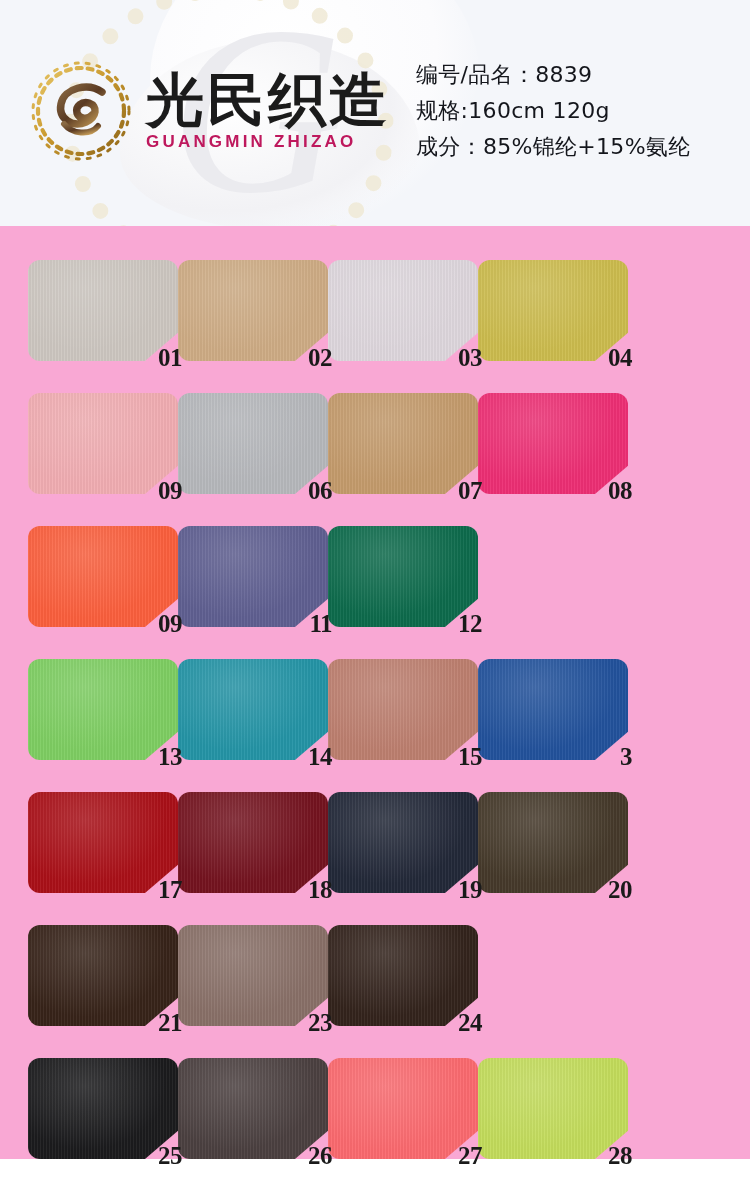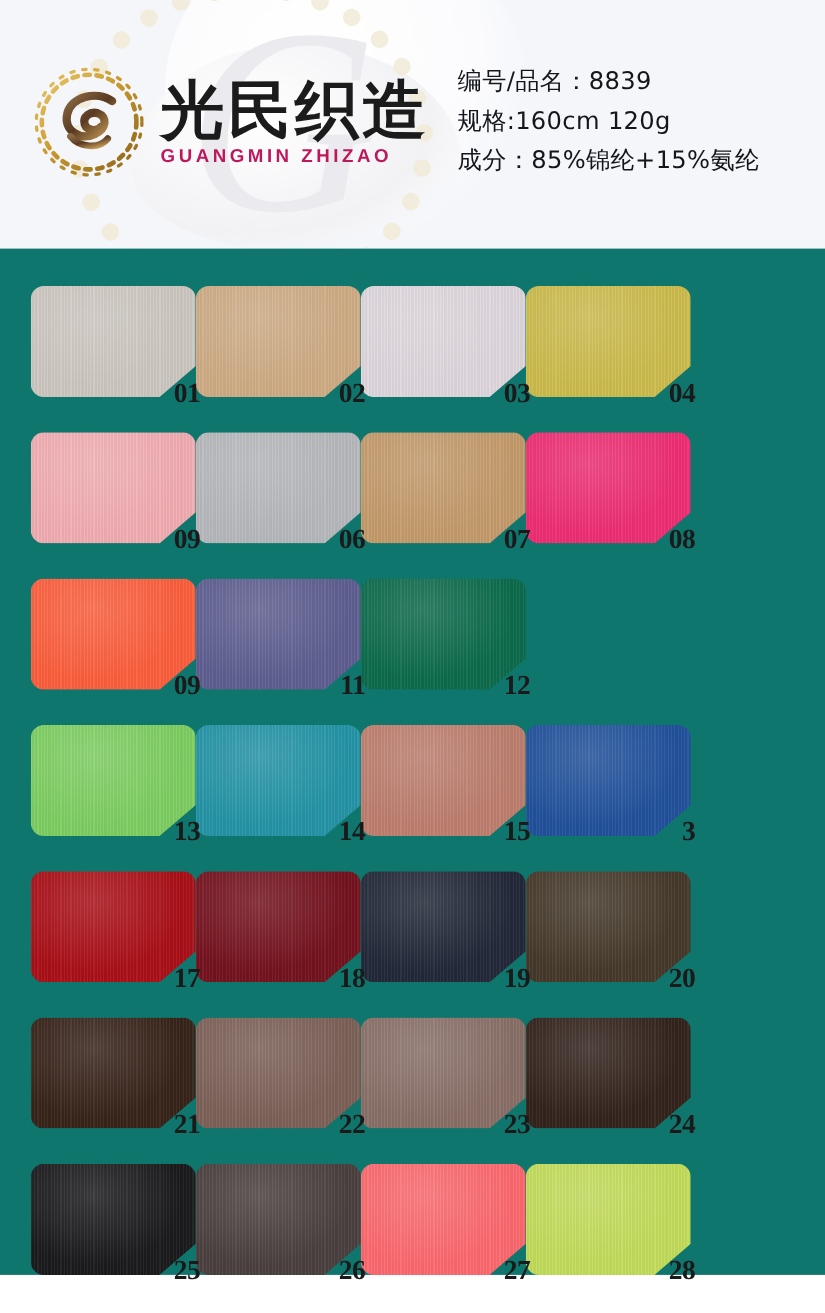--- a/index.html
+++ b/index.html
@@ -106,21 +106,21 @@
     font-family: "DejaVu Sans", "Liberation Sans", sans-serif;
     letter-spacing: .3px;
   }
 
   
   .grid {
     position: relative;
     padding: 34px 0 0 0;
     width: 750px;
     box-sizing: border-box;
-    background: #0f766e;
+    background: #f9a8d4;
   }
   .row {
     display: flex;
     width: 750px;
     margin-bottom: 32px;
   }
   .cell {
     position: relative;
     width: 150px;
     height: 101px;
@@ -312,24 +312,20 @@
       <div class="chip-no">20</div>
     </div>
   </div>
 
   <div class="row">
     <div class="cell">
       <div class="chip" style="background-color: rgb(55, 35, 25);"></div>
       <div class="chip-no">21</div>
     </div>
     <div class="cell">
-      <div class="chip" style="background-color: rgb(124, 97, 88);"></div>
-      <div class="chip-no">22</div>
-    </div>
-    <div class="cell">
       <div class="chip" style="background-color: rgb(137, 112, 104);"></div>
       <div class="chip-no">23</div>
     </div>
     <div class="cell">
       <div class="chip" style="background-color: rgb(51, 35, 28);"></div>
       <div class="chip-no">24</div>
     </div>
   </div>
 
   <div class="row">

